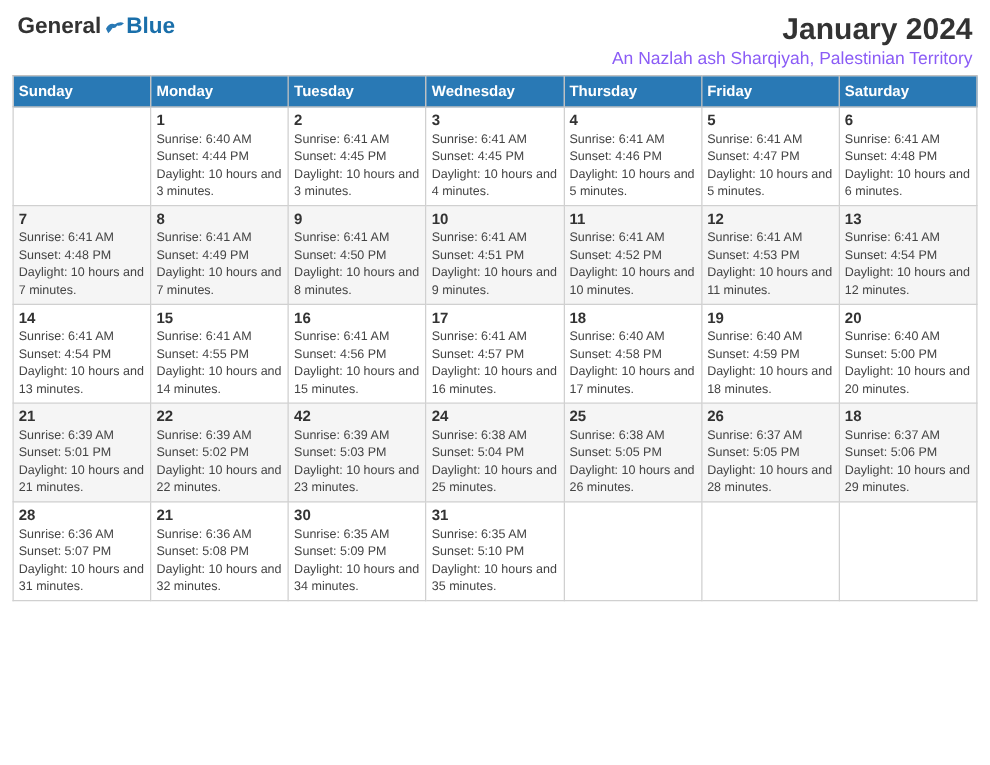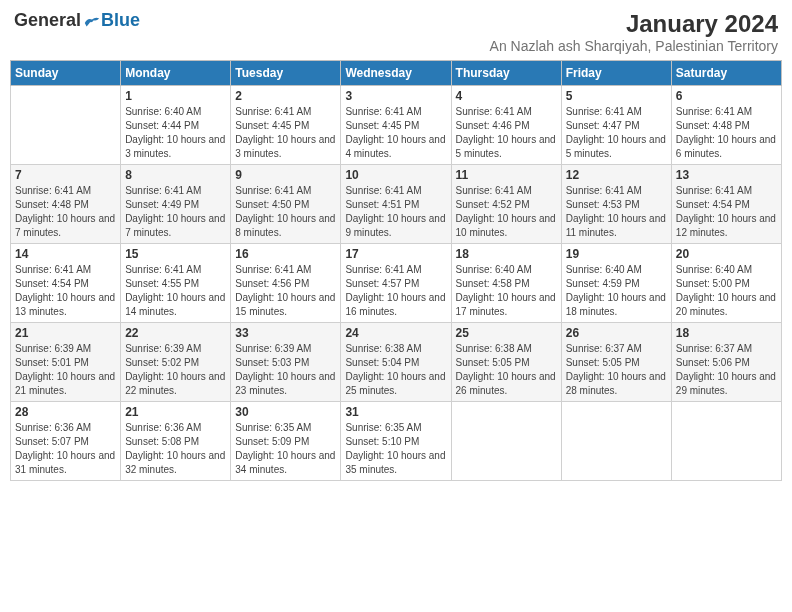--- a/index.html
+++ b/index.html
@@ -39,21 +39,21 @@
     .title-section {
       text-align: right;
     }
     .month-title {
       font-size: 24px;
       font-weight: bold;
       color: #333;
     }
     .location-title {
       font-size: 14px;
-      color: #737373;
+      color: #8b5cf6;
     }
     .calendar {
       width: 100%;
       border-collapse: collapse;
       font-size: 11px;
     }
     .calendar th {
       background-color: #2979b5;
       color: white;
       text-align: left;
@@ -212,21 +212,21 @@
       <tr class="row-shaded">
         <td>
           <span class="day-number">21</span>
           <div class="day-info">Sunrise: 6:39 AM<br>Sunset: 5:01 PM<br>Daylight: 10 hours and 21 minutes.</div>
         </td>
         <td>
           <span class="day-number">22</span>
           <div class="day-info">Sunrise: 6:39 AM<br>Sunset: 5:02 PM<br>Daylight: 10 hours and 22 minutes.</div>
         </td>
         <td>
-          <span class="day-number">33</span>
+          <span class="day-number">42</span>
           <div class="day-info">Sunrise: 6:39 AM<br>Sunset: 5:03 PM<br>Daylight: 10 hours and 23 minutes.</div>
         </td>
         <td>
           <span class="day-number">24</span>
           <div class="day-info">Sunrise: 6:38 AM<br>Sunset: 5:04 PM<br>Daylight: 10 hours and 25 minutes.</div>
         </td>
         <td>
           <span class="day-number">25</span>
           <div class="day-info">Sunrise: 6:38 AM<br>Sunset: 5:05 PM<br>Daylight: 10 hours and 26 minutes.</div>
         </td>

